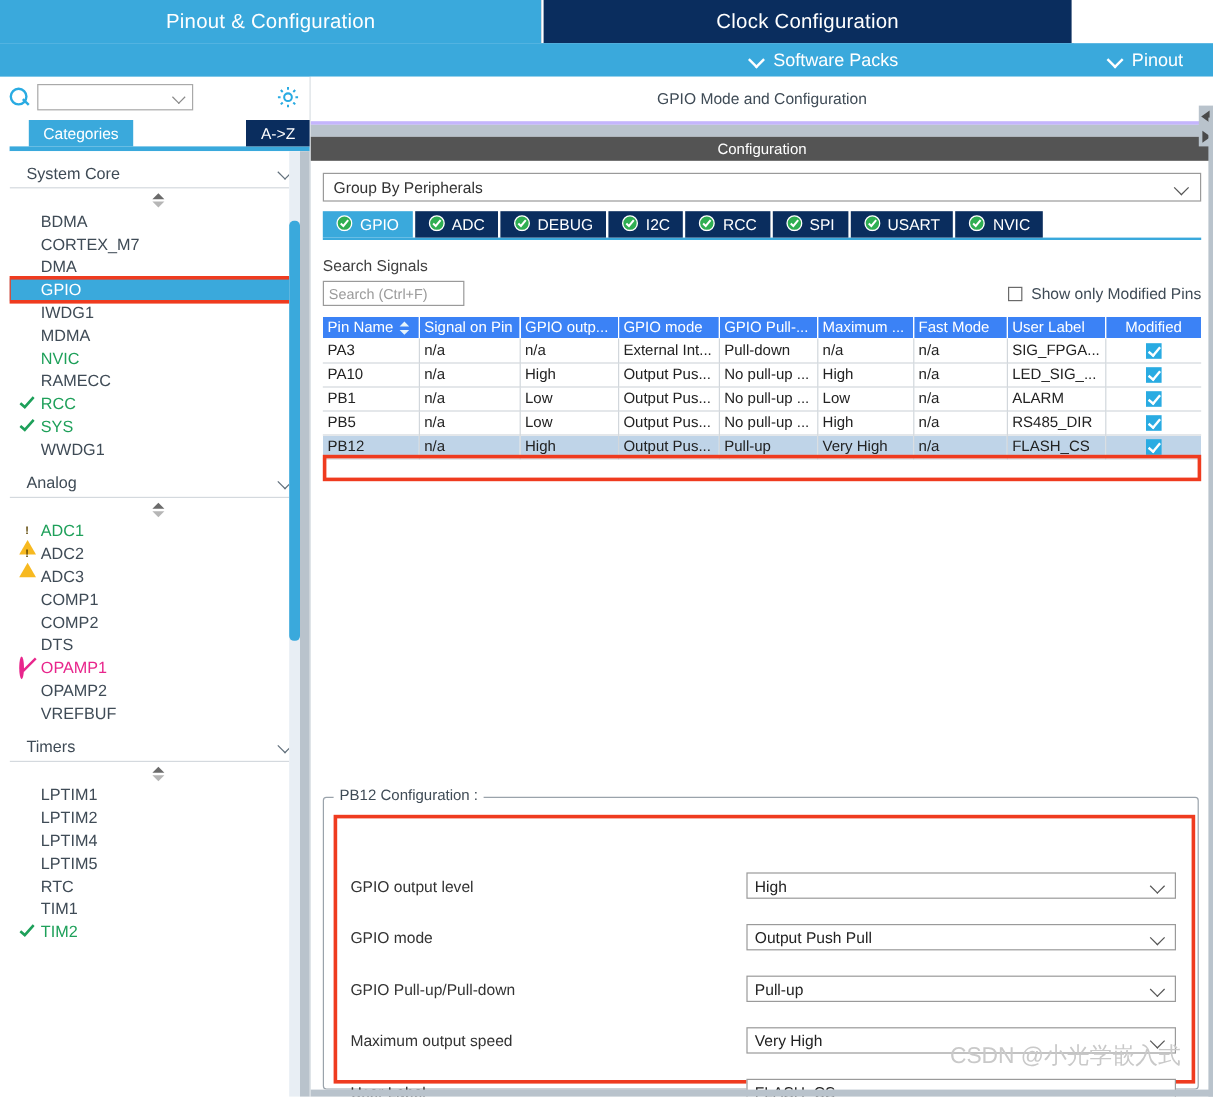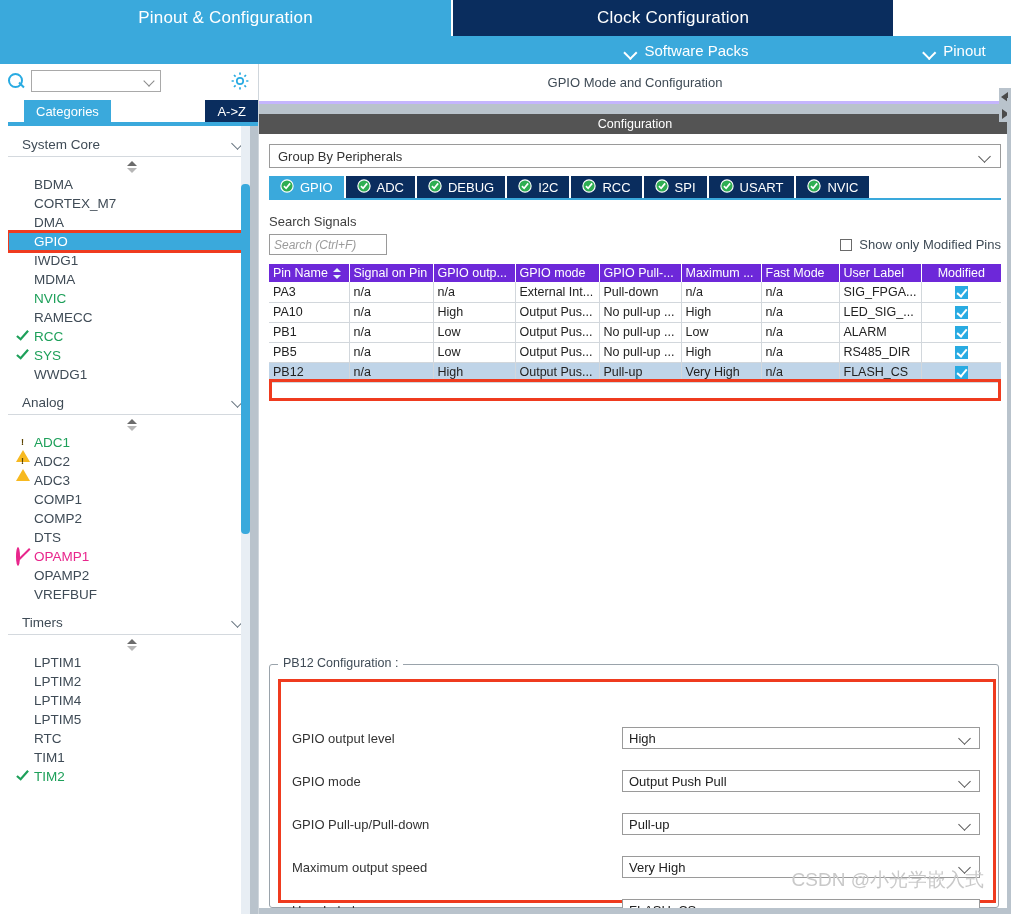--- a/index.html
+++ b/index.html
@@ -17,21 +17,21 @@
   .top-tab {
     display: flex; align-items: center; justify-content: center;
     color: #ffffff; font-size: 17px; letter-spacing: .2px;
   }
   .top-tab.pinout { width: 484px; background: #3aa9dc; }
   .top-tab.clock  { width: 476px; background: #0a2d5e; border-left: 2px solid #ffffff; border-right: 2px solid #ffffff; }
   .top-tab.rest   { flex: 1; background: #0a2d5e; }
 
   
   .linkbar { display: flex; align-items: center; height: 28px; background: #3aa9dc; position: relative; }
-  .linkitem { display: flex; align-items: flex-end; gap: 7px; color: #ffffff; font-size: 15px; position: absolute; }
+  .linkitem { display: flex; align-items: center; gap: 7px; color: #ffffff; font-size: 15px; position: absolute; }
   .linkitem .chev { display: inline-block; width: 12px; height: 12px; position: relative; }
   .linkitem .chev::before {
     content: ""; position: absolute; left: 0; top: 1px;
     width: 8px; height: 8px; border-right: 2.4px solid #fff; border-bottom: 2.4px solid #fff;
     transform: rotate(45deg);
   }
   .linkitem.sp { left: 687px; transform: translateX(-50%); }
   .linkitem.po { left: 955px; transform: translateX(-50%); }
 
   
@@ -158,31 +158,31 @@
     display: flex; align-items: center; gap: 6px; height: 22px; padding: 0 11px;
     font-size: 13px; color: #ffffff; background: #0a2d5e; margin-right: 2px;
   }
   .ptab.active { background: #3aa9dc; }
   .ptabline { height: 2px; background: #3aa9dc; }
 
   .searchsig { margin-top: 14px; font-size: 13px; color: #404040; }
   .sigrow { display: flex; align-items: center; margin-top: 5px; }
   .siginput {
     width: 118px; height: 21px; border: 1px solid #9a9a9a; background: #fff;
-    font-size: 12px; color: #9b9b9b; font-style: italic; padding: 0 4px;
+    font-size: 12px; color: #9b9b9b; padding: 0 4px;
     display: flex; align-items: center;
   }
   .modpins { margin-left: auto; display: flex; align-items: center; gap: 7px; font-size: 13px; color: #3f4b56; }
   .chk { width: 12px; height: 12px; border: 1px solid #6a6a6a; background: #fff; }
 
   
   .tblwrap { margin-top: 9px; position: relative; }
   table.pins { border-collapse: collapse; width: 100%; table-layout: fixed; font-size: 12.5px; }
   table.pins th {
-    background: #6d28d9; color: #ffffff; font-weight: normal; text-align: left;
+    background: #3b82f6; color: #ffffff; font-weight: normal; text-align: left;
     padding: 2px 4px; height: 16px; border-right: 1px solid #ffffff; white-space: nowrap;
     overflow: hidden; text-overflow: clip;
   }
   table.pins th:last-child { border-right: none; text-align: center; }
   table.pins td {
     padding: 2px 4px; height: 20px; color: #222; border-right: 1px solid #d2d7dc;
     border-bottom: 1px solid #d2d7dc; white-space: nowrap; overflow: hidden; background: #fff;
   }
   table.pins td:last-child { text-align: center; border-right: none; }
   table.pins tr.selrow td { background: #bfd4e8; }

